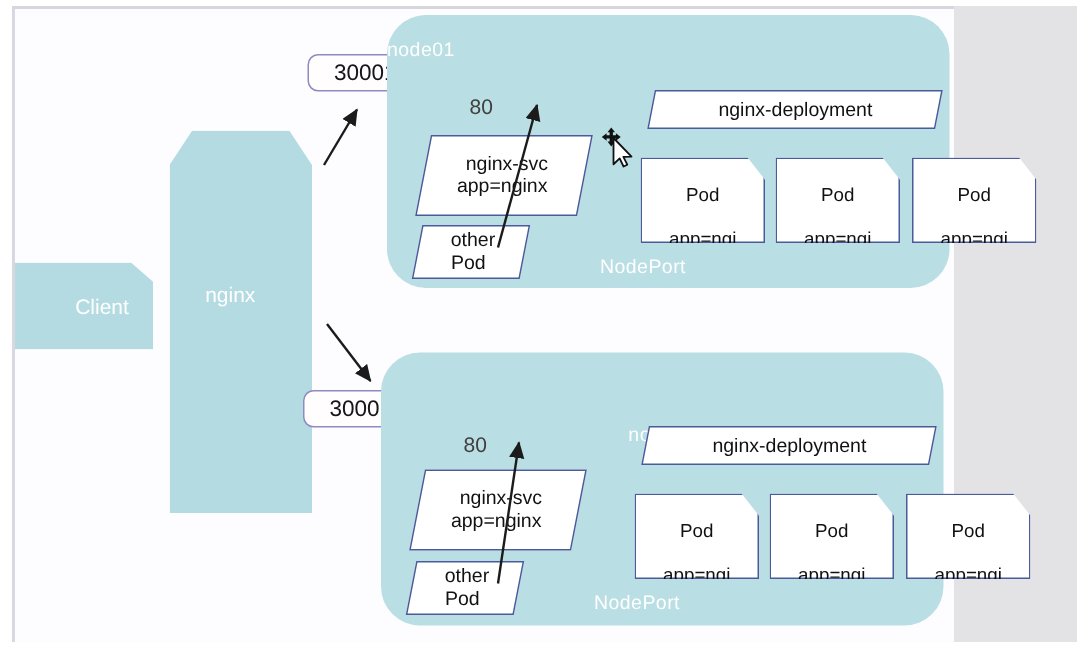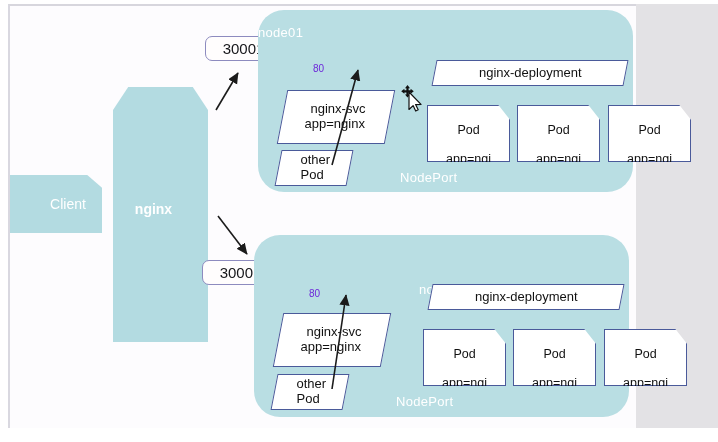--- a/index.html
+++ b/index.html
@@ -103,22 +103,22 @@
     box-sizing: border-box;
     color: #111;
     text-align: center;
     line-height: 1.15;
     clip-path: polygon(0 0, 86% 0, 100% 26%, 100% 100%, 0 100%);
   }
   .pod-card .pc-inner { padding-top: 3px; white-space: pre-line; }
 
   .port80 {
     position: absolute;
-    font-size: 10px;
-    color: #6d28d9;
+    font-size: 14px;
+    color: #404040;
   }
 
   svg.overlay {
     position: absolute;
     left: 0; top: 0;
     width: 718px; height: 442px;
     pointer-events: none;
   }
   .cursor-wrap { position: absolute; }
 </style>
@@ -127,21 +127,21 @@
 
 <div id="stage">
 
   <div class="canvas-sheet"></div>
   <div class="gray-strip"></div>
 
   <div class="teal client-shape" style="left:10px; top:175px; width:92px; height:58px;"></div>
   <div class="shape-label" style="left:10px; top:196px; width:116px;">Client</div>
 
   <div class="teal nginx-shape" style="left:113px; top:87px; width:95px; height:255px;"></div>
-  <div class="shape-label" style="left:113px; top:201px; width:81px;font-weight:bold;">nginx</div>
+  <div class="shape-label" style="left:113px; top:188px; width:81px;">nginx</div>
 
   <div class="port-pill" style="left:205px; top:36px; width:77px; height:25px;">30001</div>
   <div class="port-pill" style="left:202px; top:260px; width:77px; height:25px;">30001</div>
 
   <div class="node-box" style="left:258px; top:10px; width:375px; height:182px;"></div>
   <div class="node-title" style="left:258px; top:25px; width:375px; ">node01</div>
   <div class="nodeport-label" style="left:400px; top:170px;">NodePort</div>
 
   <div class="port80" style="left:313px; top:63px;">80</div>
 

